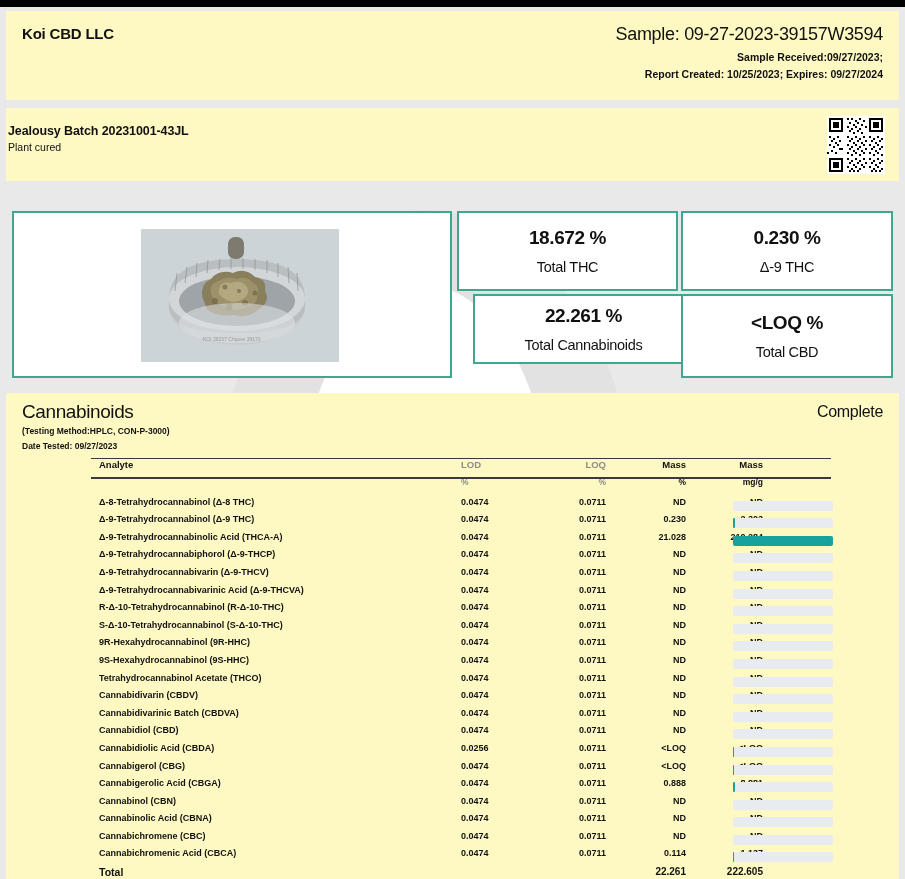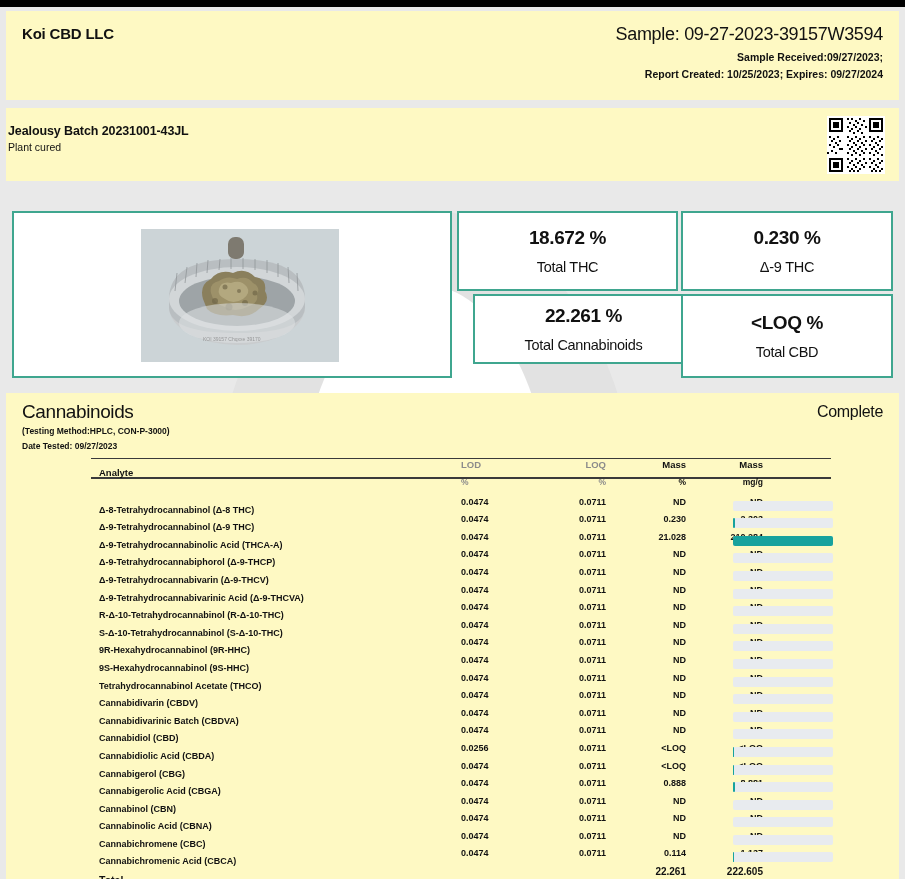--- a/index.html
+++ b/index.html
@@ -240,21 +240,21 @@
   }
   .thead-rule-bot {
     position: absolute;
     left: 85px;
     top: 84px;
     width: 740px;
     height: 1.5px;
     background: #3a3a3a;
   }
 
-  .c-analyte { position: absolute; left: 8px;   top: 8px; }
+  .c-analyte { position: absolute; left: 8px;   top: 0; }
   .c-lod     { position: absolute; left: 370px; top: 0; width: 60px; }
   .c-loq     { position: absolute; left: 455px; top: 0; width: 60px; text-align: right; }
   .c-massp   { position: absolute; left: 535px; top: 0; width: 60px; text-align: right; }
   .c-massg   { position: absolute; left: 610px; top: 0; width: 62px; text-align: right; }
 
   .hdr { font-size: 9.5px; font-weight: 700; }
   .hdr-grey { color: #8b8b8b; }
   .unit { font-size: 8.5px; font-weight: 700; }
   .unit-grey { color: #8b8b8b; }
 

